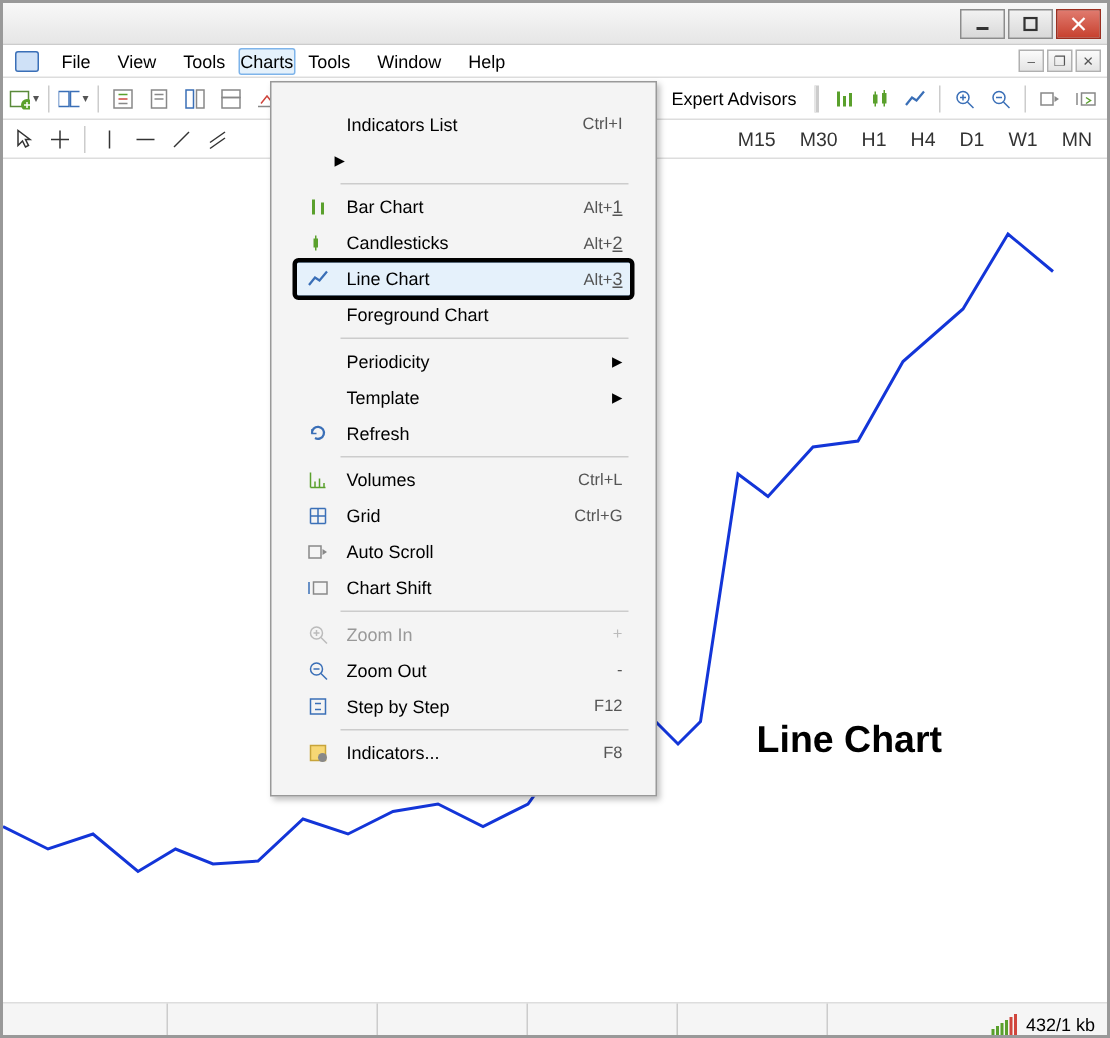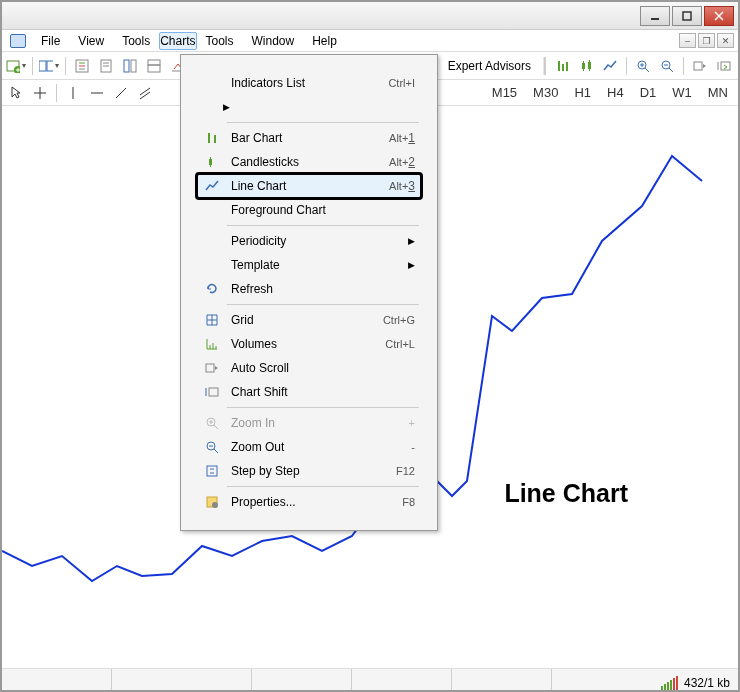--- a/index.html
+++ b/index.html
@@ -333,42 +333,42 @@
             <path d="M3 7 A4 4 0 1 1 5 10" fill="none" stroke="#3a6fb7" stroke-width="1.5"></path>
             <path d="M3 4 L3 7 L6 7" fill="none" stroke="#3a6fb7"></path>
           </svg>
         </div>
       <div class="dd-label">Refresh</div>
     </div>
     <div class="dd-sep"></div>
     <div class="dd-row">
       <div class="dd-icon">
           <svg width="14" height="14">
-            <path d="M2 2 H12 M2 7 H12 M2 12 H12 M2 2 V12 M7 2 V12 M12 2 V12" stroke="#3a6fb7" stroke-width="1"></path>
-          </svg>
-        </div>
-      <div class="dd-label">Grid</div>
-      <div class="dd-shortcut">Ctrl+G</div>
-    </div>
-    <div class="dd-row">
-      <div class="dd-icon">
-          <svg width="14" height="14">
             <line x1="2" y1="2" x2="2" y2="12" stroke="#5aa02c"></line>
             <line x1="2" y1="12" x2="12" y2="12" stroke="#5aa02c"></line>
             <line x1="5" y1="8" x2="5" y2="12" stroke="#5aa02c"></line>
             <line x1="8" y1="6" x2="8" y2="12" stroke="#5aa02c"></line>
             <line x1="11" y1="9" x2="11" y2="12" stroke="#5aa02c"></line>
           </svg>
         </div>
       <div class="dd-label">Volumes</div>
       <div class="dd-shortcut">Ctrl+L</div>
     </div>
     <div class="dd-row">
       <div class="dd-icon">
           <svg width="14" height="14">
+            <path d="M2 2 H12 M2 7 H12 M2 12 H12 M2 2 V12 M7 2 V12 M12 2 V12" stroke="#3a6fb7" stroke-width="1"></path>
+          </svg>
+        </div>
+      <div class="dd-label">Grid</div>
+      <div class="dd-shortcut">Ctrl+G</div>
+    </div>
+    <div class="dd-row">
+      <div class="dd-icon">
+          <svg width="14" height="14">
             <rect x="1" y="3" width="8" height="8" fill="none" stroke="#888"></rect>
             <path d="M10 5 L13 7 L10 9 Z" fill="#888"></path>
           </svg>
         </div>
       <div class="dd-label">Auto Scroll</div>
     </div>
     <div class="dd-row">
       <div class="dd-icon">
           <svg width="14" height="14">
             <rect x="4" y="3" width="9" height="8" fill="none" stroke="#888"></rect>
@@ -413,18 +413,18 @@
       <div class="dd-shortcut">F12</div>
     </div>
     <div class="dd-sep"></div>
     <div class="dd-row">
       <div class="dd-icon">
           <svg width="14" height="14">
             <rect x="2" y="2" width="10" height="10" fill="#f7d774" stroke="#c7a43a"></rect>
             <circle cx="10" cy="10" r="3" fill="#888"></circle>
           </svg>
         </div>
-      <div class="dd-label">Properties...</div>
+      <div class="dd-label">Indicators...</div>
       <div class="dd-shortcut">F8</div>
     </div>
   </div>
 
 </div>
 
 </body></html>

